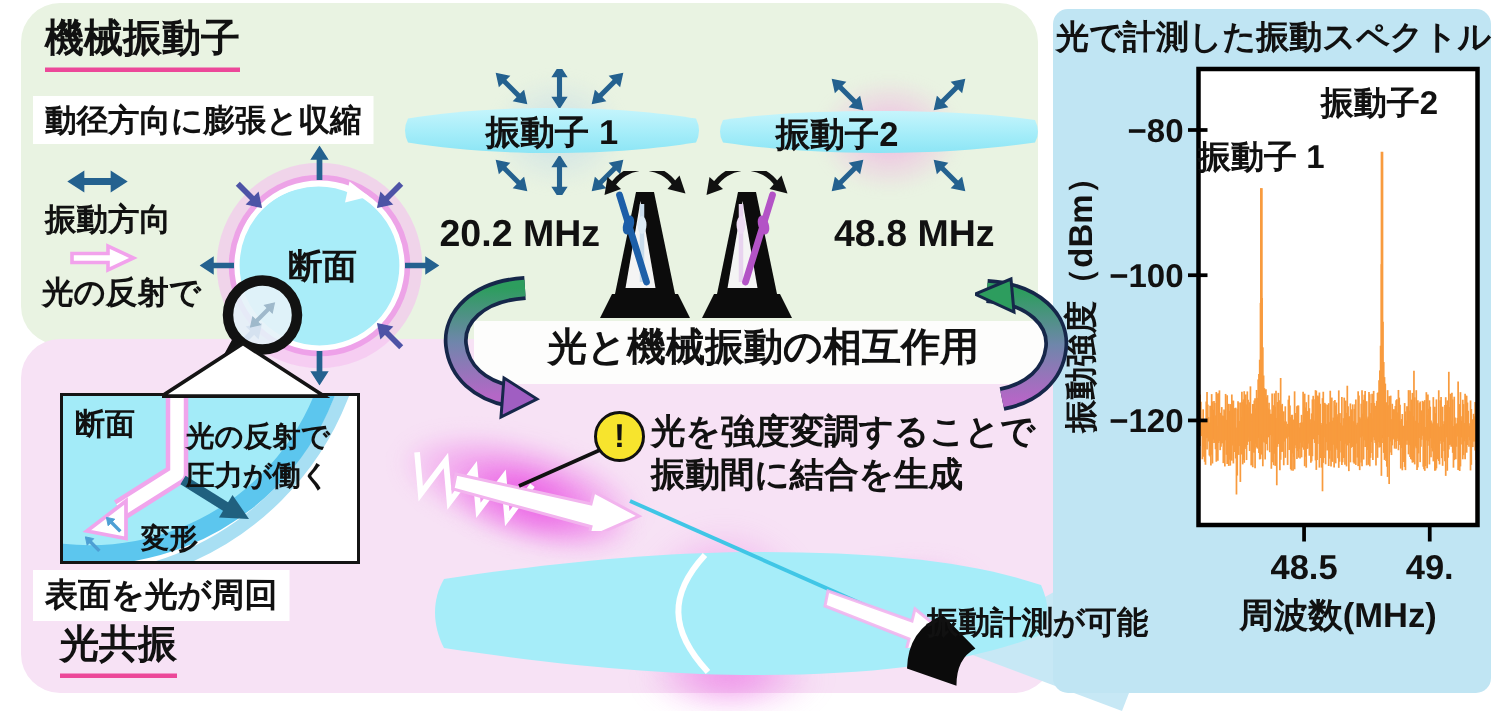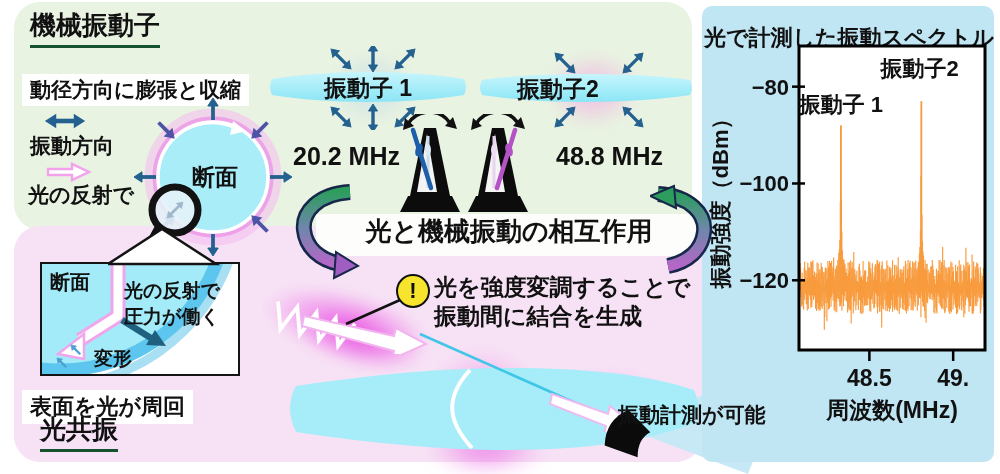--- a/index.html
+++ b/index.html
@@ -4,22 +4,22 @@
 <style>
   html,body{margin:0;padding:0;background:#fff;}
   #stage{position:relative;width:1000px;height:474px;background:#ffffff;overflow:hidden;
          font-family:"Liberation Sans",sans-serif;color:#111;}
   .abs{position:absolute;}
   .t{font-weight:bold;color:#111;white-space:nowrap;}
   .panel{position:absolute;}
   #panel-green{left:14px;top:2px;width:678px;height:228px;background:#e9f3e2;border-radius:26px;}
   #panel-pink{left:14px;top:226px;width:688px;height:236px;background:#f7e2f5;border-radius:26px;}
   #panel-blue{left:702px;top:6px;width:292px;height:456px;background:#c0e5f3;border-radius:10px;}
-  .underlined{border-bottom:3px solid #14532d;padding-bottom:2px;}
-  .whitestrip{background:#ffffff;padding:2px 8px;margin-top:10px;}
+  .underlined{border-bottom:3px solid #ec4899;padding-bottom:2px;}
+  .whitestrip{background:#ffffff;padding:2px 8px;}
   .glow{position:absolute;border-radius:50%;pointer-events:none;}
   .banner{background:#fdfdfc;display:flex;justify-content:center;}
   svg{display:block;}
 </style>
 </head>
 <body>
 
 <svg width="0" height="0" style="position:absolute" aria-hidden="true">
   <defs>
     <g id="dh">
@@ -48,21 +48,21 @@
 
   <div id="panel-green" class="panel"></div>
   <div id="panel-pink" class="panel"></div>
 
   <svg class="abs" style="left:600px;top:330px" width="200" height="144">
     <polygon points="36,102 200,10 148,144" fill="#c7e8f5"></polygon>
   </svg>
 
   <div id="panel-blue" class="panel"></div>
 
-  <div class="abs t" style="left:704px;top:23px;width:288px;text-align:left;font-size:22px">光で計測した振動スペクトル</div>
+  <div class="abs t" style="left:704px;top:10px;width:288px;text-align:left;font-size:22px">光で計測した振動スペクトル</div>
   <svg class="abs" style="left:702px;top:38px" width="292" height="388">
       <rect x="97" y="8" width="186" height="304" fill="#ffffff"></rect>
       <line x1="97" x2="97" y1="235.84939943211282" y2="268.18464558897836" stroke="#f89b3e" stroke-width="1.15"></line>
       <line x1="97.51666666666715" x2="97.51666666666715" y1="240.25606984972572" y2="272.9223163284741" stroke="#f89b3e" stroke-width="1.15"></line>
       <line x1="98.0333333333331" x2="98.0333333333331" y1="224.93059547793618" y2="259.40513217216653" stroke="#f89b3e" stroke-width="1.15"></line>
       <line x1="98.55000000000025" x2="98.55000000000025" y1="229.8503777400418" y2="252.06753641693217" stroke="#f89b3e" stroke-width="1.15"></line>
       <line x1="99.06666666666622" x2="99.06666666666622" y1="243.6144844974113" y2="252.7378613463822" stroke="#f89b3e" stroke-width="1.15"></line>
       <line x1="99.58333333333337" x2="99.58333333333337" y1="242.45959900435847" y2="268.16058099809675" stroke="#f89b3e" stroke-width="1.15"></line>
       <line x1="100.10000000000052" x2="100.10000000000052" y1="234.8563811885798" y2="259.70671741125784" stroke="#f89b3e" stroke-width="1.15"></line>
       <line x1="100.61666666666648" x2="100.61666666666648" y1="245.84010135790533" y2="266.4176569975153" stroke="#f89b3e" stroke-width="1.15"></line>

